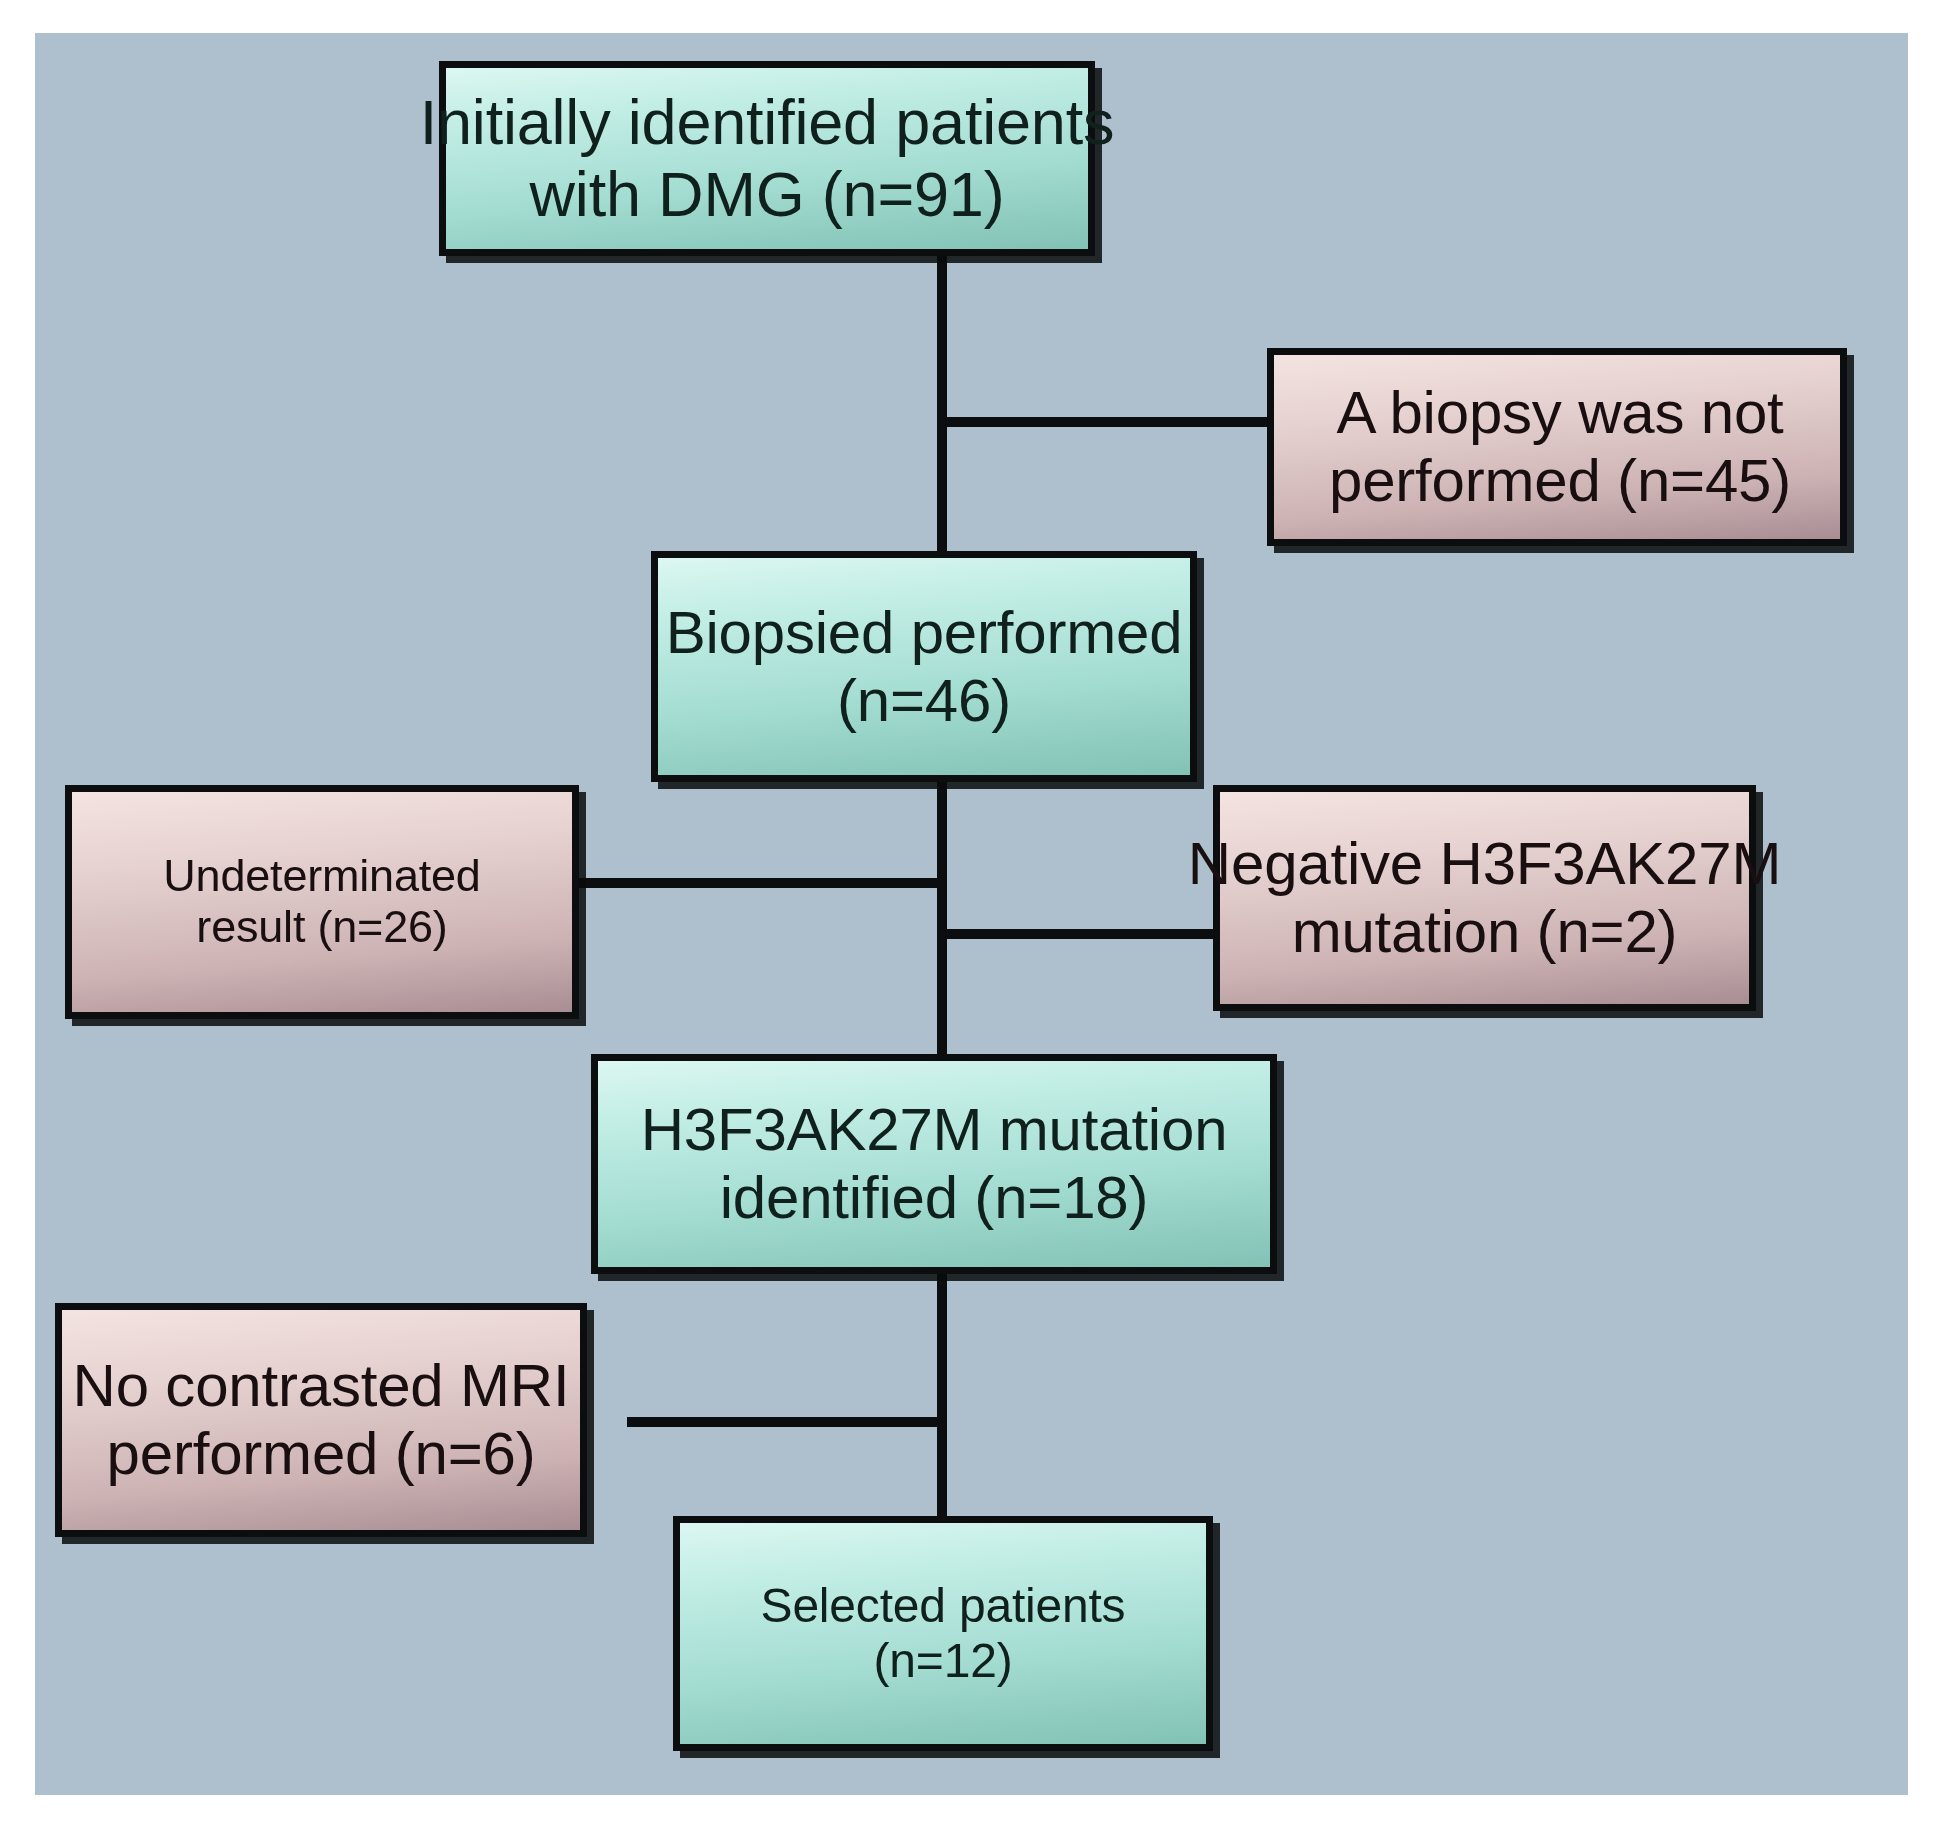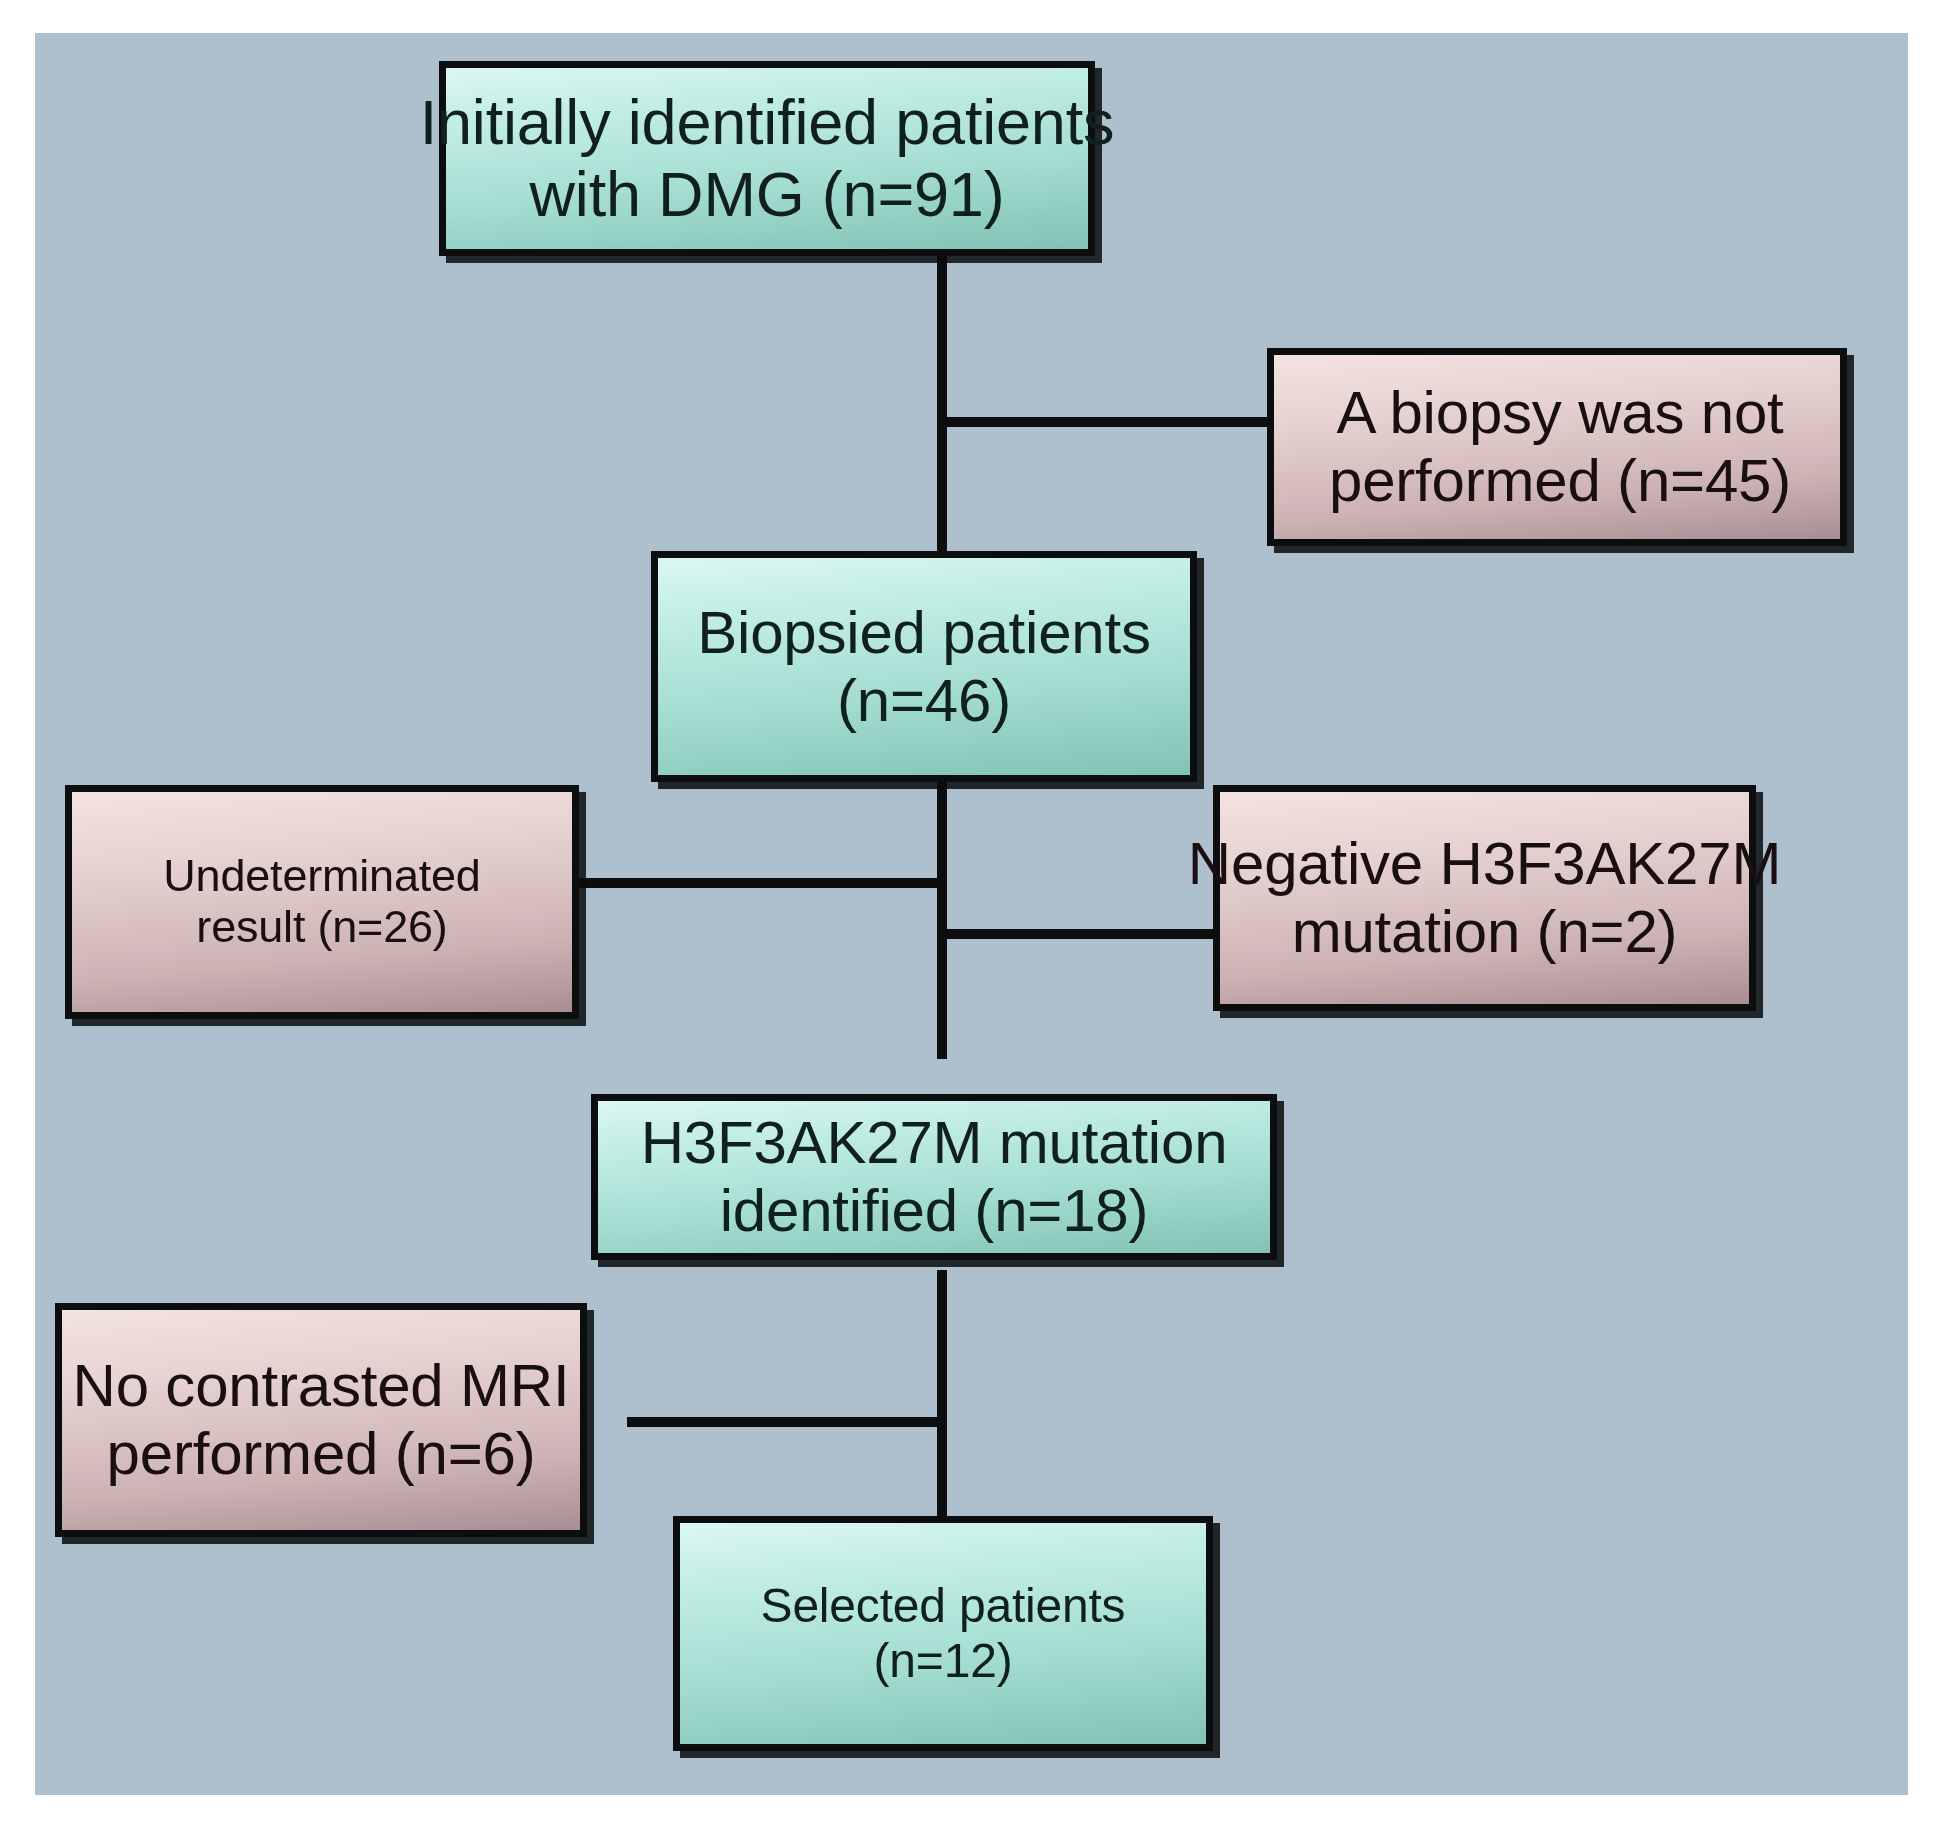--- a/index.html
+++ b/index.html
@@ -58,21 +58,21 @@
     background: linear-gradient(175deg, #f3e3e1 0%, #e6d2d1 30%, #cdb2b4 72%, #a88d93 100%);
     color: #190f11;
   }
 
   
   #node-initial   { left: 404px; top: 28px;   width: 656px; height: 195px; font-size: 63px; }
   #node-nobiopsy  { left: 1232px; top: 315px;  width: 580px; height: 198px; font-size: 60px; padding-left: 6px; }
   #node-biopsied  { left: 616px; top: 518px;  width: 546px; height: 231px; font-size: 60px; }
   #node-undet     { left: 30px;  top: 752px;  width: 514px; height: 234px; font-size: 45px; }
   #node-negative  { left: 1178px; top: 752px;  width: 543px; height: 226px; font-size: 60px; }
-  #node-mutation  { left: 556px; top: 1021px; width: 686px; height: 166px; font-size: 60px; margin-top: 40px; }
+  #node-mutation  { left: 556px; top: 1021px; width: 686px; height: 220px; font-size: 60px; }
   #node-nomri     { left: 20px;  top: 1270px; width: 532px; height: 234px; font-size: 60px; }
   #node-selected  { left: 638px; top: 1483px; width: 540px; height: 235px; font-size: 48px; }
 </style>
 </head>
 <body>
 
 <div id="flow-panel">
 
   <div class="conn v" style="left:902px; top:223px; height:300px;"></div>
 
@@ -92,21 +92,21 @@
     <span class="ln">Initially identified patients</span>
     <span class="ln">with DMG (n=91)</span>
   </div>
 
   <div class="node pink" id="node-nobiopsy">
     <span class="ln">A biopsy was not</span>
     <span class="ln">performed (n=45)</span>
   </div>
 
   <div class="node teal" id="node-biopsied">
-    <span class="ln">Biopsied patients</span>
+    <span class="ln">Biopsied performed</span>
     <span class="ln">(n=46)</span>
   </div>
 
   <div class="node pink" id="node-undet">
     <span class="ln">Undeterminated</span>
     <span class="ln">result (n=26)</span>
   </div>
 
   <div class="node pink" id="node-negative">
     <span class="ln">Negative H3F3AK27M</span>

